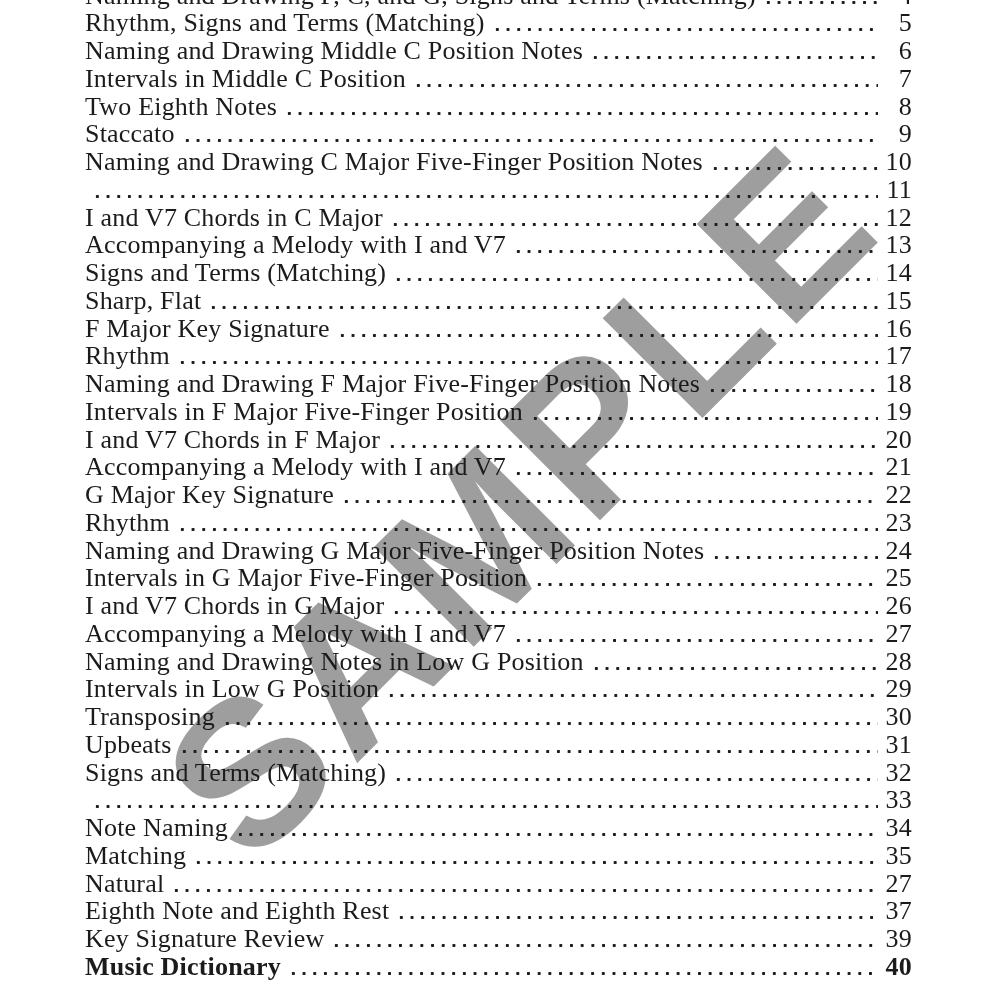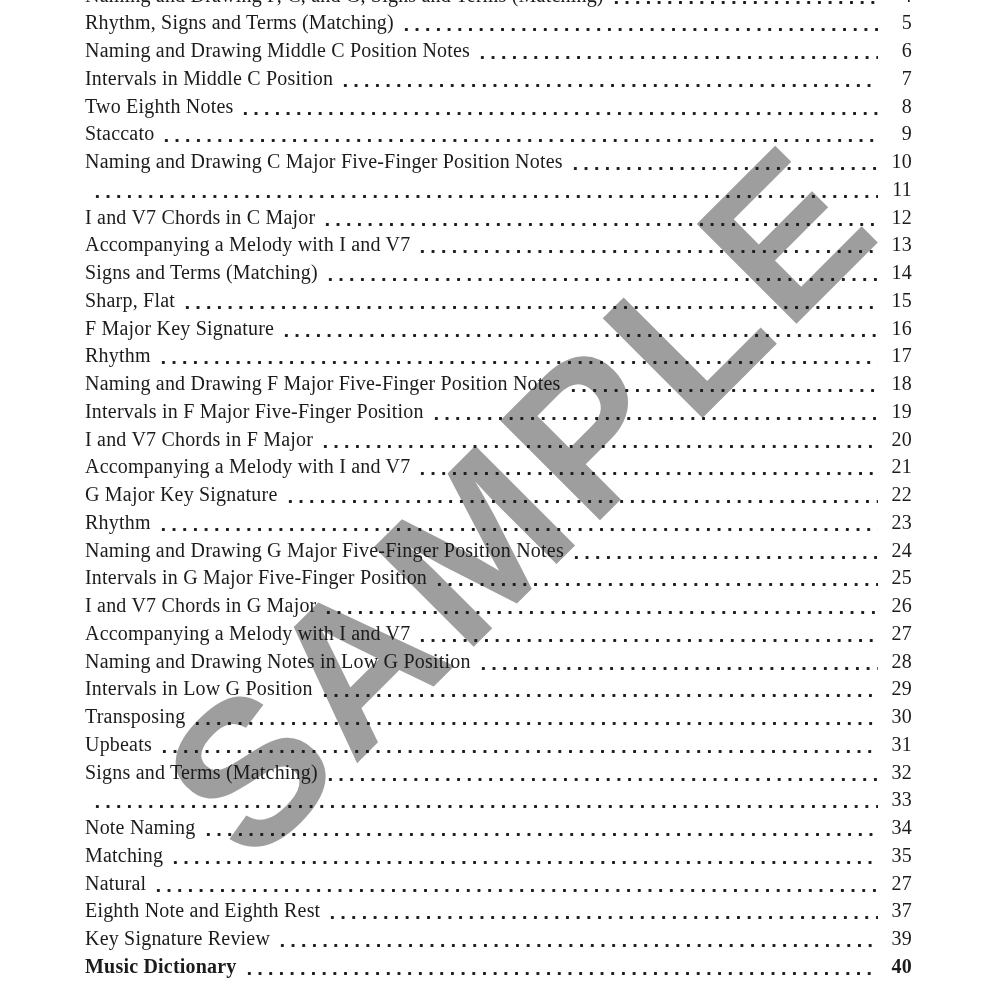--- a/index.html
+++ b/index.html
@@ -30,21 +30,21 @@
   }
   .toc{
     position:absolute;
     left:85px;right:87px;top:-18.5px;
     z-index:2;
   }
   .row{
     display:flex;
     height:27.75px;
     line-height:27.75px;
-    font-size:20px;
+    font-size:26px;
     letter-spacing:0.2px;
     color:var(--text-color);
   }
   .row.bold{font-weight:bold;}
   .title{white-space:nowrap;}
   .leader{
     flex:1;
     margin-left:7px;
     margin-right:4px;
     background-image:radial-gradient(circle, var(--text-color) 1.35px, rgba(0,0,0,0) 1.6px);

